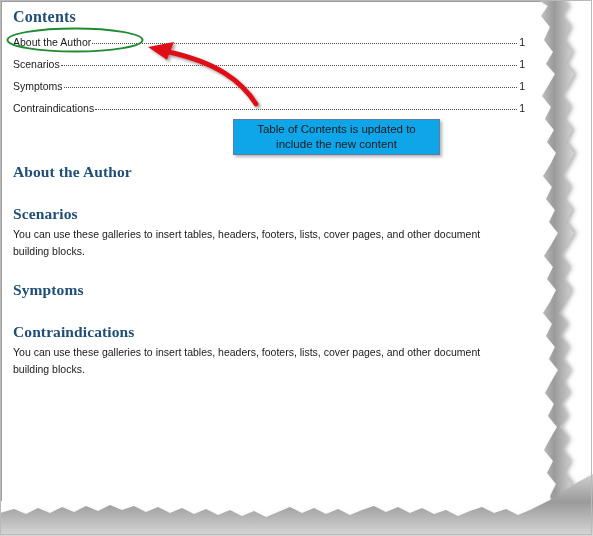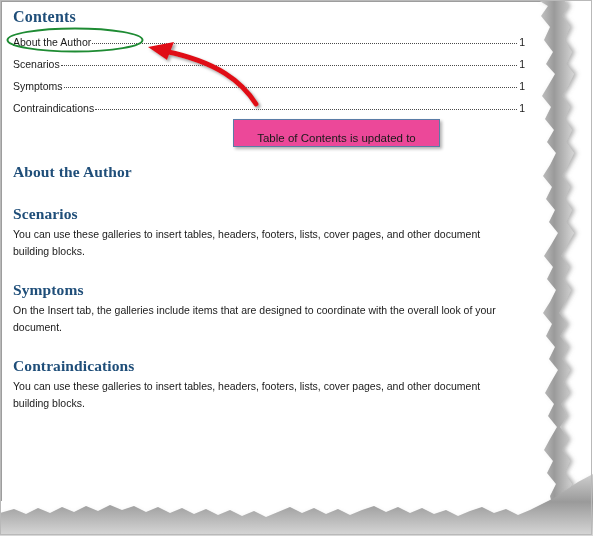--- a/index.html
+++ b/index.html
@@ -129,27 +129,27 @@
     height: 75px;
     pointer-events: none;
   }
 
   
   .callout {
     position: absolute;
     left: 233px;
     top: 119px;
     width: 207px;
-    height: 28px;
-    background: #ec4899;
+    height: 36px;
+    background: #0ea5e9;
     border: 1px solid #5a7ca6;
     box-sizing: border-box;
     box-shadow: 2px 2px 3px rgba(0,0,0,0.30);
     display: flex;
-    align-items: flex-end;
+    align-items: center;
     justify-content: center;
   }
   .callout-text {
     font-family: "Liberation Sans", sans-serif;
     font-size: 11.5px;
     color: #1a1a1a;
     text-align: center;
     line-height: 15px;
   }
 
@@ -236,21 +236,20 @@
 
     <div class="section">
       <div class="section-heading">Scenarios</div>
       <div class="section-para">You can use these galleries to insert tables, headers, footers, lists, cover pages, and other document building blocks.</div>
     </div>
 
     <div class="section-spacer"></div>
 
     <div class="section">
       <div class="section-heading">Symptoms</div>
-      <div class="section-para">On the Insert tab, the galleries include items that are designed to coordinate with the overall look of your document.</div>
     </div>
 
     <div class="section-spacer"></div>
 
     <div class="section">
       <div class="section-heading">Contraindications</div>
       <div class="section-para">You can use these galleries to insert tables, headers, footers, lists, cover pages, and other document building blocks.</div>
       <div class="para-spacer"></div>
     </div>
 
@@ -268,20 +267,21 @@
     </defs>
     <g filter="url(#arrowShadow)">
       <path d="M 116 66 C 102 44 78 24 24 13" fill="none" stroke="#E00B16" stroke-width="5" stroke-linecap="round"></path>
       <path d="M 8 9 L 34 4 L 27 22 Z" fill="#E00B16"></path>
     </g>
   </svg>
 
   <div class="callout">
     <div class="callout-text">
       <span>Table of Contents is updated to</span><br>
+      <span>include the new content</span>
     </div>
   </div>
 
   <svg class="torn-right" viewBox="0 0 69 512" preserveAspectRatio="none">
     <defs>
       <filter id="tornShadowR" x="-50%" y="-10%" width="250%" height="120%">
         <feDropShadow dx="3" dy="0" stdDeviation="2.2" flood-color="#707070" flood-opacity="0.55"></feDropShadow>
       </filter>
       <linearGradient id="tornGradR" x1="0" y1="0" x2="1" y2="0">
         <stop offset="0%" stop-color="#c9c9c9"></stop>

